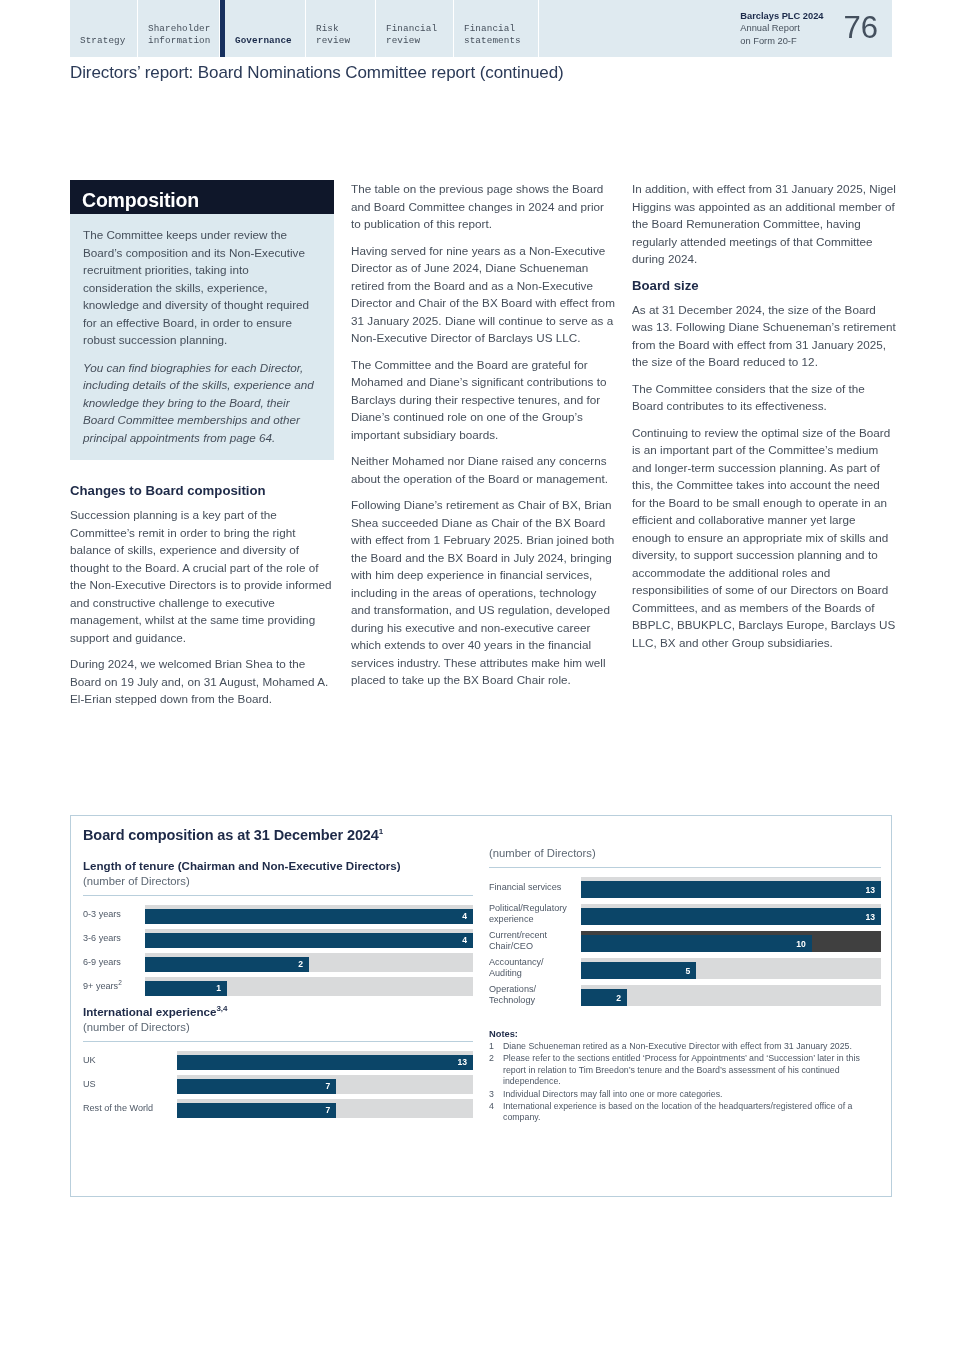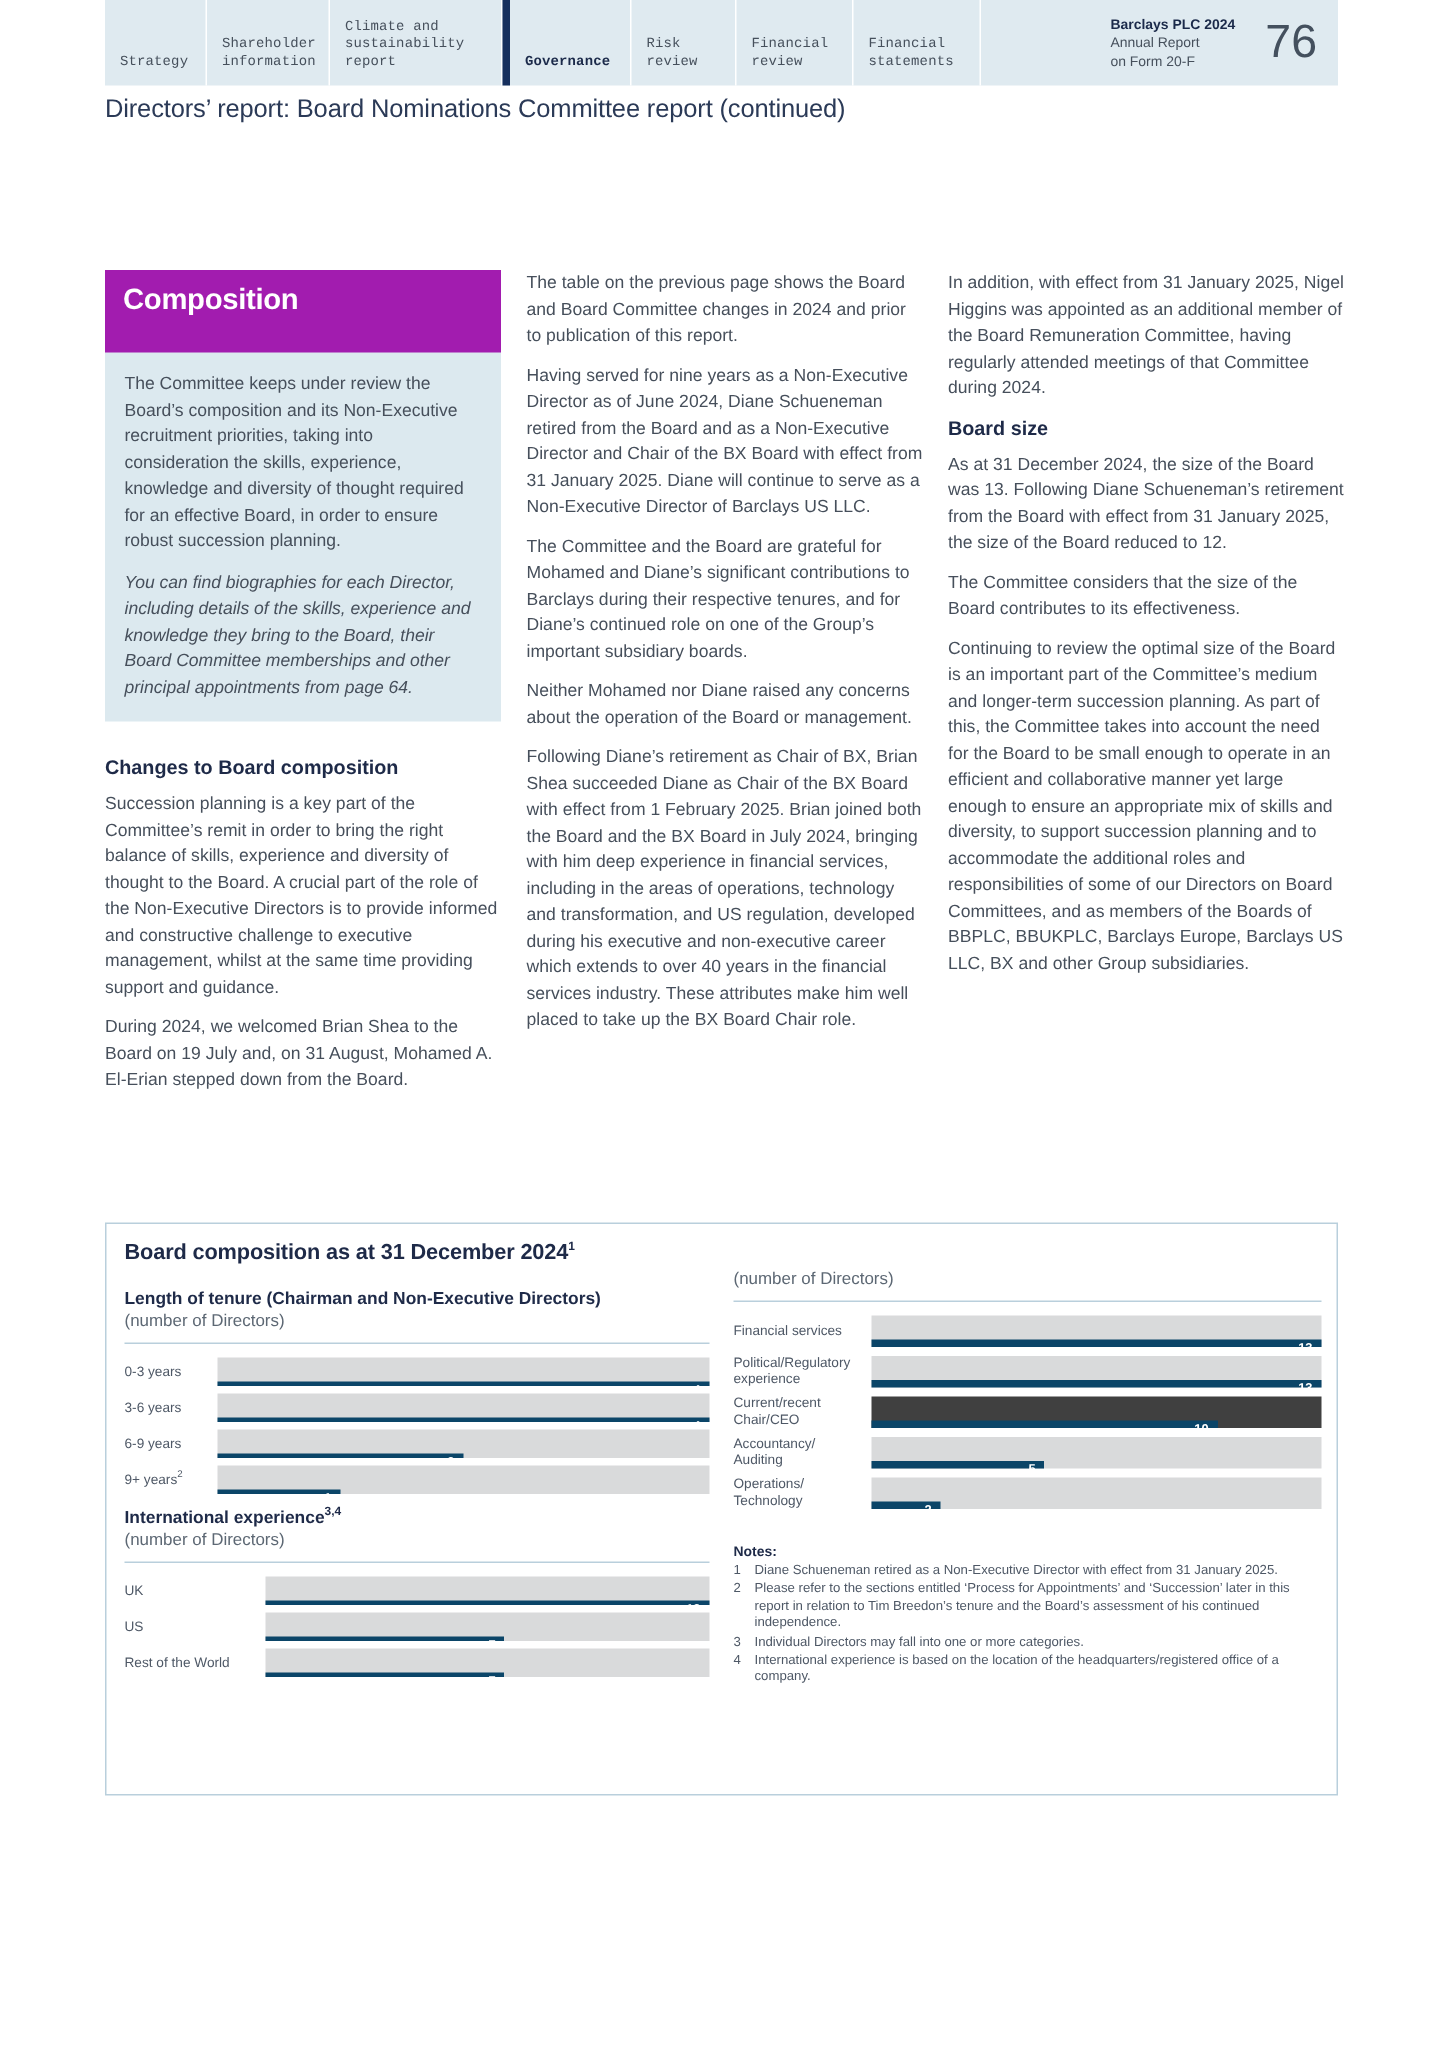--- a/index.html
+++ b/index.html
@@ -127,25 +127,25 @@
     color: #1e2a48;
   }
 
   
   .composition-box {
     width: 264px;
     background: #dce9ef;
     margin-bottom: 22px;
   }
   .composition-header {
-    background: #a21caf;
+    background: #0f172a;
     color: #ffffff;
     font-size: 19.5px;
     font-weight: bold;
-    padding: 9px 12px 24px 12px;
+    padding: 9px 12px 3px 12px;
     line-height: 22px;
     letter-spacing: -0.2px;
   }
   .composition-body {
     padding: 12px 13px 14px 13px;
   }
   .composition-body p {
     margin: 0 0 10px 0;
     font-size: 11.7px;
     line-height: 17.5px;
@@ -224,25 +224,25 @@
   .bar-track {
     flex: 1;
     background: #d9dadb;
     height: 19px;
     position: relative;
   }
   .cb-industry .bar-track { height: 21px; }
   .bar-fill {
     position: absolute;
     left: 0;
-    top: 16px;
+    top: 4px;
     bottom: 0;
     background: #0b4568;
     display: flex;
-    align-items: flex-start;
+    align-items: flex-end;
     justify-content: flex-end;
   }
   .bar-value {
     color: #ffffff;
     font-size: 8.6px;
     font-weight: bold;
     padding: 0 6px 2px 0;
     line-height: 11px;
   }
   .bar-sup {
@@ -281,24 +281,20 @@
 <body>
 
 <div class="topnav">
   <div class="nav-tab t-strategy">
     <span class="nav-tab-label">Strategy</span>
   </div>
   <div class="nav-tab t-shareholder">
     <span class="nav-tab-label">Shareholder
 information</span>
   </div>
-  <div class="nav-tab t-climate">
-    <span class="nav-tab-label">Climate and
-sustainability report</span>
-  </div>
   <div class="nav-tab t-governance">
     <span class="nav-tab-label">Governance</span>
   </div>
   <div class="nav-tab t-risk">
     <span class="nav-tab-label">Risk
 review</span>
   </div>
   <div class="nav-tab t-finreview">
     <span class="nav-tab-label">Financial
 review</span>

